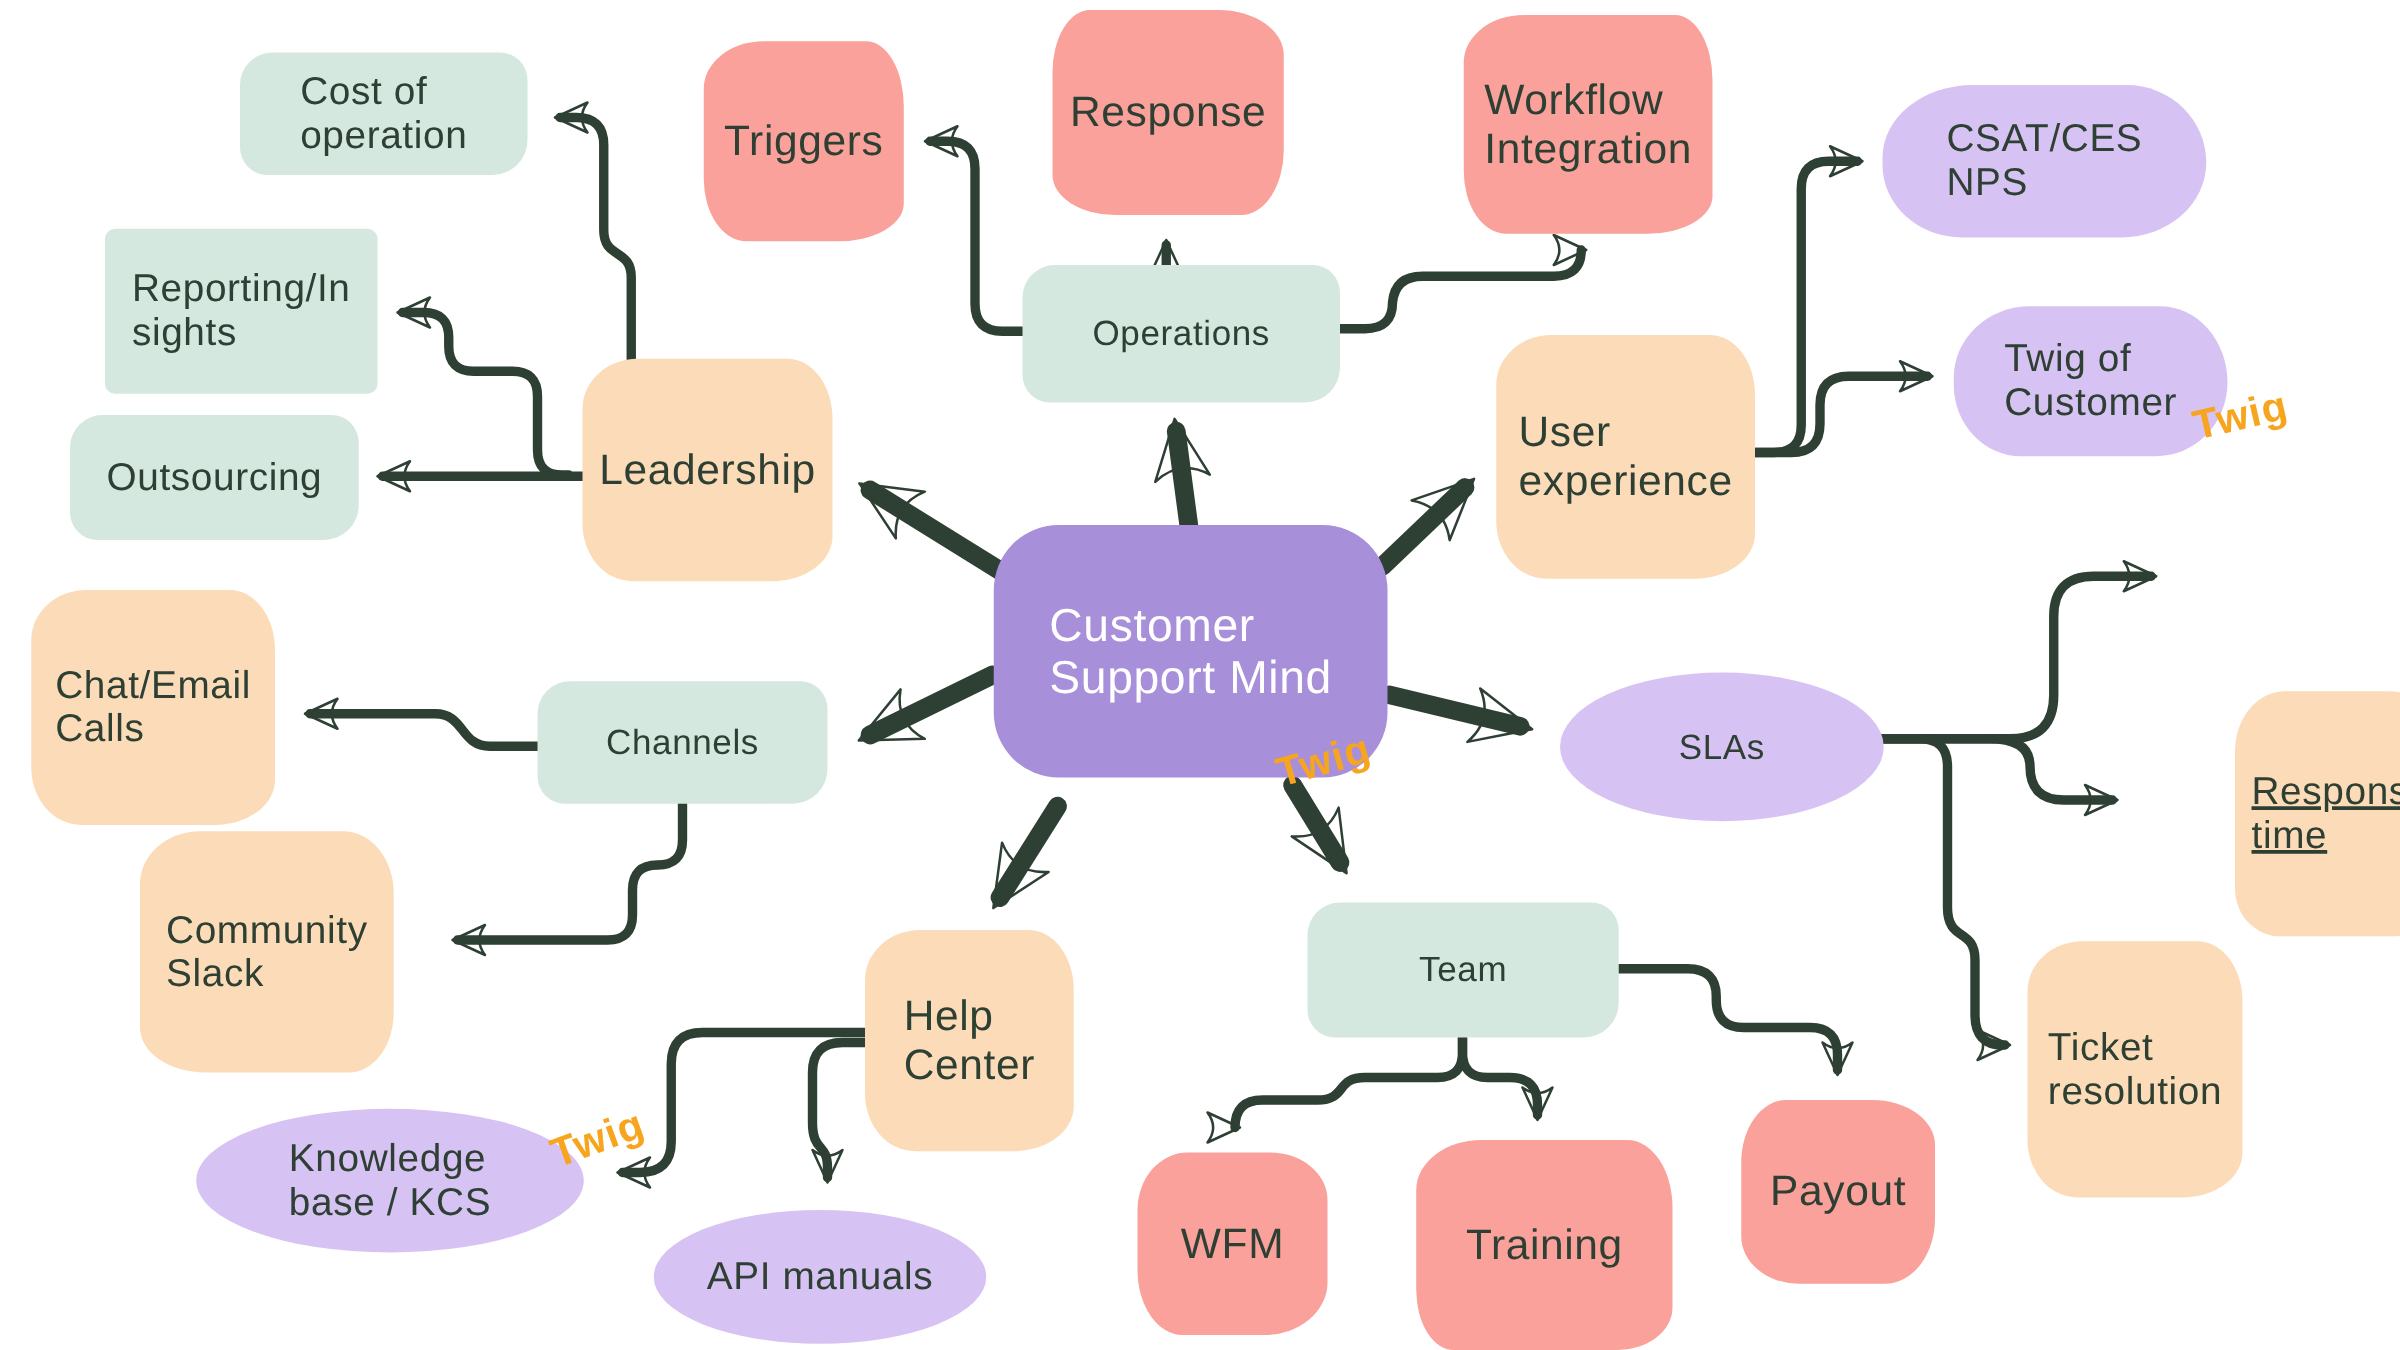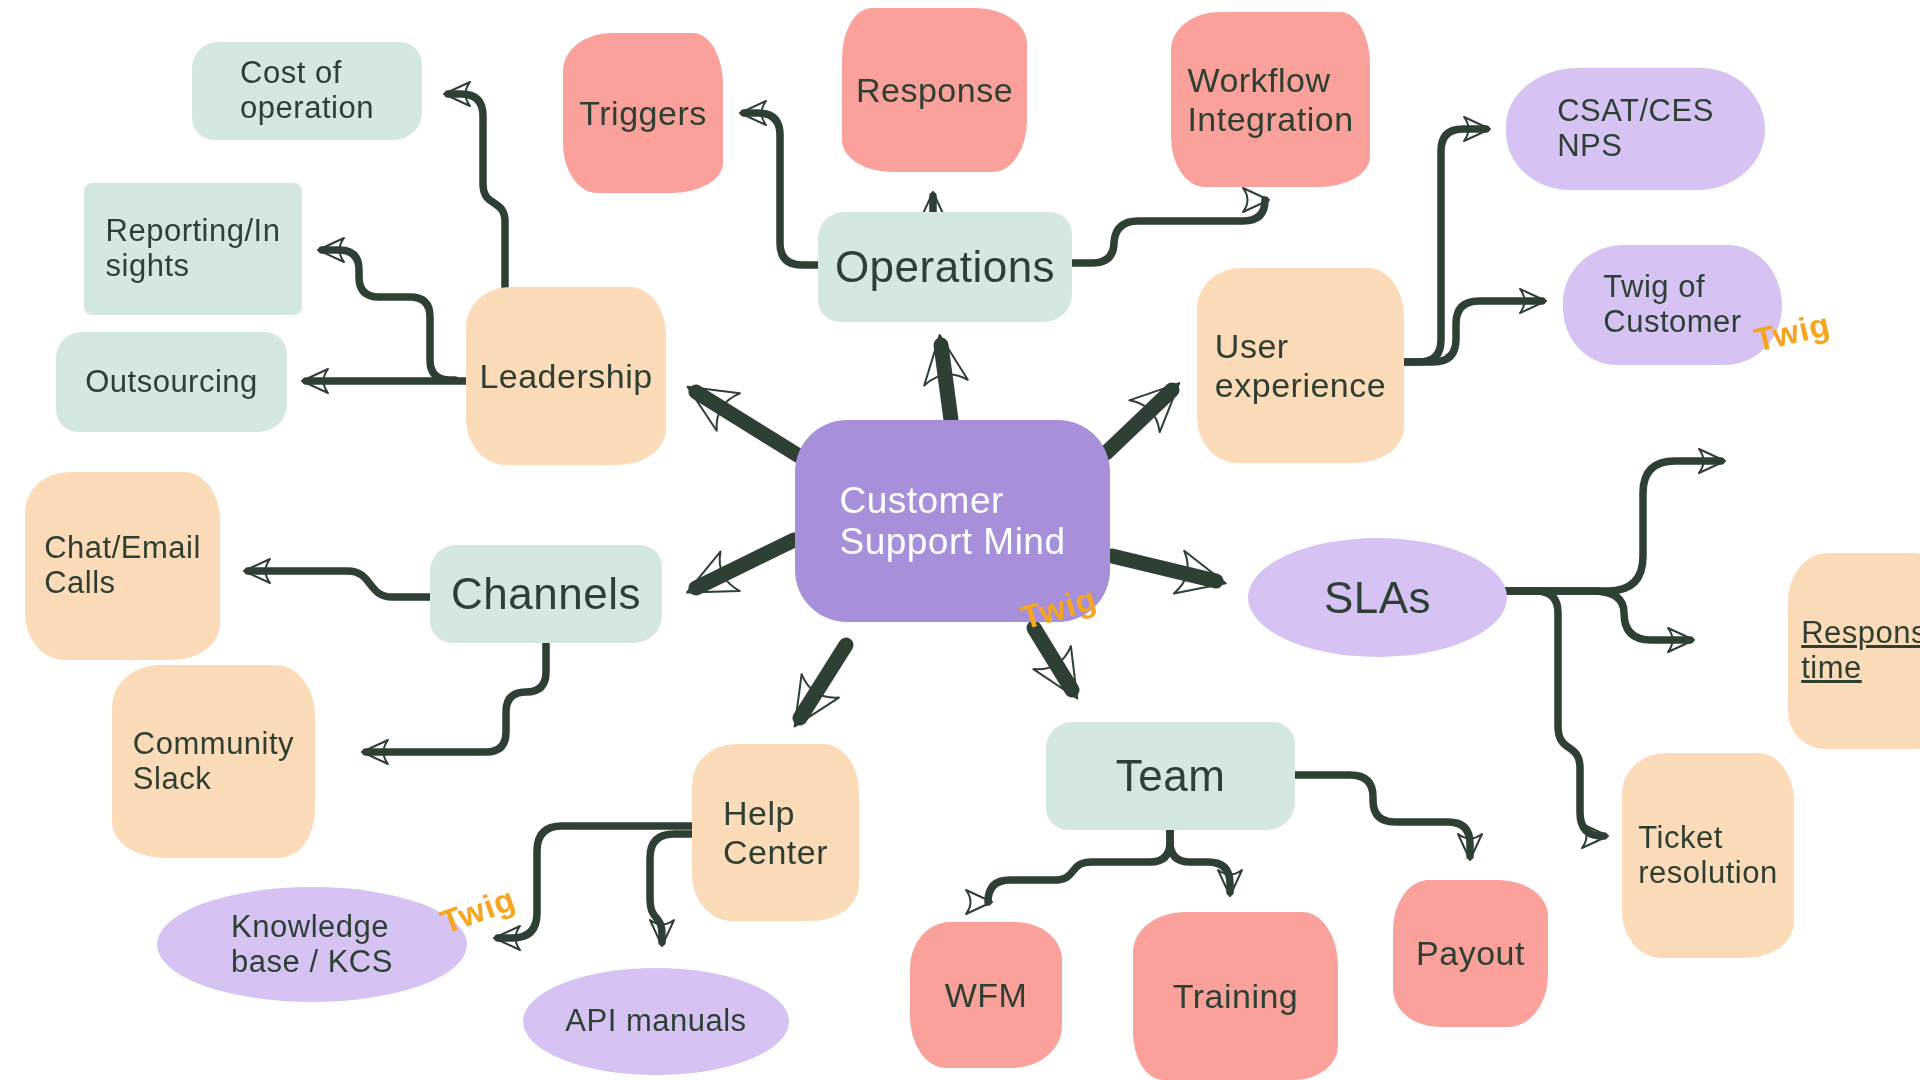--- a/index.html
+++ b/index.html
@@ -9,21 +9,21 @@
   .node{position:absolute;display:flex;align-items:center;justify-content:center;text-align:left;
         color:#2e3f33;line-height:1.12;letter-spacing:.5px;}
   .node .lbl{display:block;}
   .node .lbl span{display:block;}
   .mint{background:#d5e8df;border-radius:26px 22px 28px 22px;}
   .peach{background:#fcdcb8;border-radius:44px 36px 48px 40px / 40px 48px 36px 46px;}
   .salmon{background:#f9a19a;border-radius:48px 30px 52px 34px / 38px 52px 30px 50px;}
   .pillow{background:#d7c3f3;border-radius:34% 30% 32% 30% / 58% 62% 60% 58%;}
   .ellipse{background:#d7c3f3;border-radius:50%;}
   .center{background:#a78fd9;border-radius:52px;color:#ffffff;}
-  .fs36{font-size:44px;} .fs34{font-size:34px;} .fs32{font-size:31px;}
+  .fs36{font-size:28px;} .fs34{font-size:34px;} .fs32{font-size:31px;}
   .center .lbl{font-size:37px;}
   .twig{position:absolute;color:#f7a51f;font-size:33px;font-weight:700;letter-spacing:1px;
         transform-origin:left center;}
   svg path{fill:none;stroke:#2e3f33;stroke-linecap:round;stroke-linejoin:round;}
   svg path.thin{stroke-width:7.5px;}
   svg path.bold{stroke-width:15px;}
 </style>
 </head>
 <body>
 

